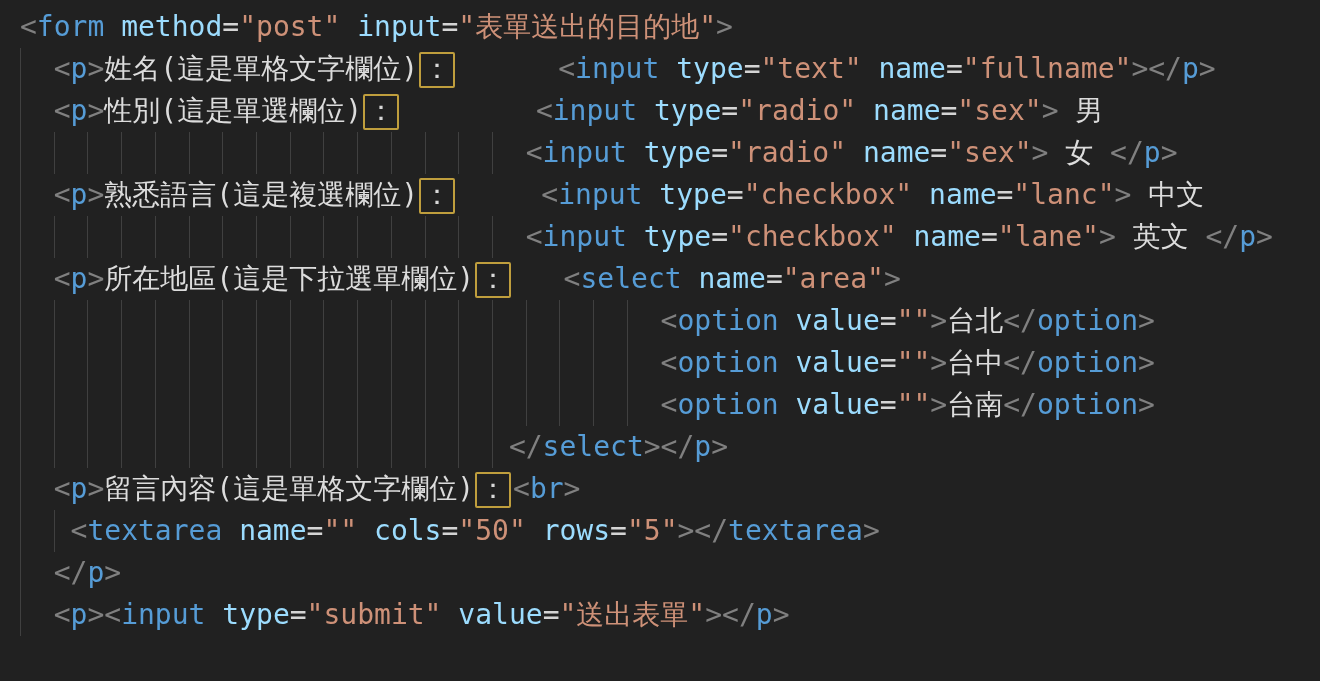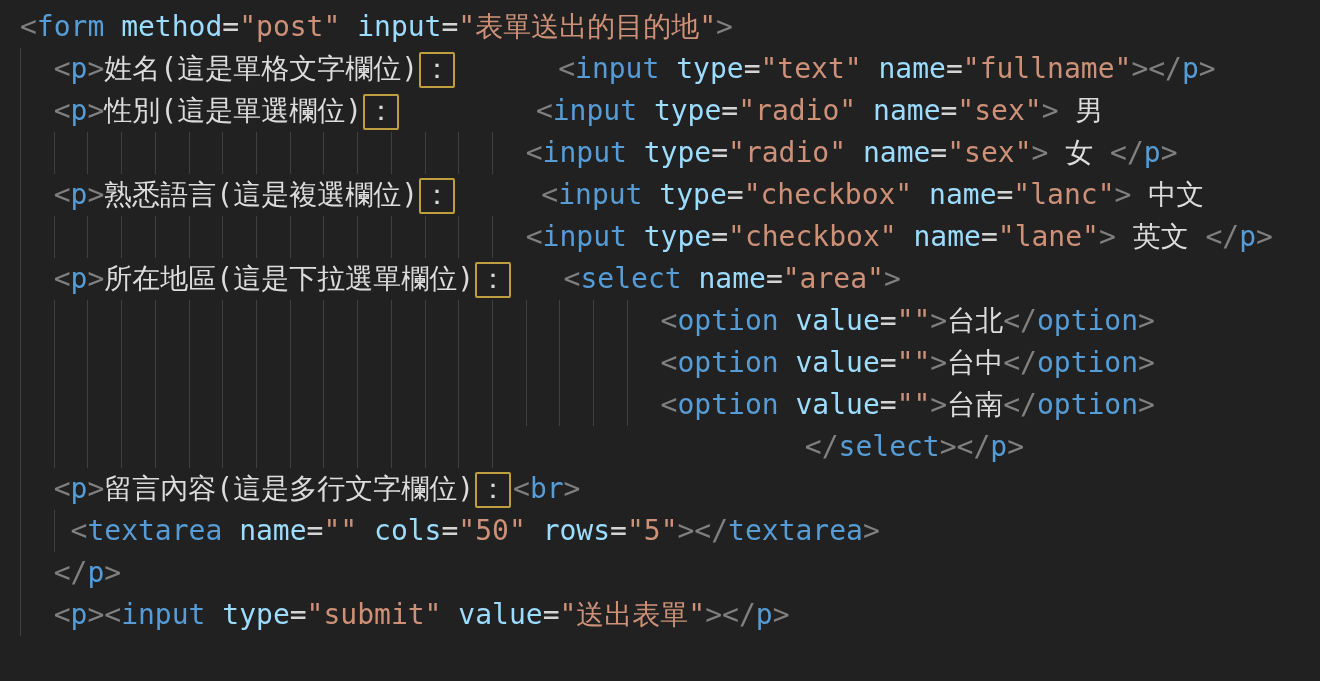--- a/index.html
+++ b/index.html
@@ -52,18 +52,18 @@
     <div class="line"><span class="tok-brk">&lt;</span><span class="tok-tag">form</span><span class="tok-sp"> </span><span class="tok-attr">method</span><span class="tok-eq">=</span><span class="tok-str">"post"</span><span class="tok-sp"> </span><span class="tok-attr">input</span><span class="tok-eq">=</span><span class="tok-str">"表單送出的目的地"</span><span class="tok-brk">&gt;</span></div>
     <div class="line guides" style="background-size: calc(1.5ch) 100%;"><span>  </span><span class="tok-brk">&lt;</span><span class="tok-tag">p</span><span class="tok-brk">&gt;</span><span class="tok-txt">姓名(這是單格文字欄位)</span><span class="tok-colon">：</span><span class="tok-sp">      </span><span class="tok-brk">&lt;</span><span class="tok-tag">input</span><span class="tok-sp"> </span><span class="tok-attr">type</span><span class="tok-eq">=</span><span class="tok-str">"text"</span><span class="tok-sp"> </span><span class="tok-attr">name</span><span class="tok-eq">=</span><span class="tok-str">"fullname"</span><span class="tok-brk">&gt;</span><span class="tok-brk">&lt;/</span><span class="tok-tag">p</span><span class="tok-brk">&gt;</span></div>
     <div class="line guides" style="background-size: calc(1.5ch) 100%;"><span>  </span><span class="tok-brk">&lt;</span><span class="tok-tag">p</span><span class="tok-brk">&gt;</span><span class="tok-txt">性別(這是單選欄位)</span><span class="tok-colon">：</span><span class="tok-sp">        </span><span class="tok-brk">&lt;</span><span class="tok-tag">input</span><span class="tok-sp"> </span><span class="tok-attr">type</span><span class="tok-eq">=</span><span class="tok-str">"radio"</span><span class="tok-sp"> </span><span class="tok-attr">name</span><span class="tok-eq">=</span><span class="tok-str">"sex"</span><span class="tok-brk">&gt;</span><span class="tok-txt"> 男</span></div>
     <div class="line guides" style="background-size: calc(29.5ch) 100%;"><span>                              </span><span class="tok-brk">&lt;</span><span class="tok-tag">input</span><span class="tok-sp"> </span><span class="tok-attr">type</span><span class="tok-eq">=</span><span class="tok-str">"radio"</span><span class="tok-sp"> </span><span class="tok-attr">name</span><span class="tok-eq">=</span><span class="tok-str">"sex"</span><span class="tok-brk">&gt;</span><span class="tok-txt"> 女 </span><span class="tok-brk">&lt;/</span><span class="tok-tag">p</span><span class="tok-brk">&gt;</span></div>
     <div class="line guides" style="background-size: calc(1.5ch) 100%;"><span>  </span><span class="tok-brk">&lt;</span><span class="tok-tag">p</span><span class="tok-brk">&gt;</span><span class="tok-txt">熟悉語言(這是複選欄位)</span><span class="tok-colon">：</span><span class="tok-sp">     </span><span class="tok-brk">&lt;</span><span class="tok-tag">input</span><span class="tok-sp"> </span><span class="tok-attr">type</span><span class="tok-eq">=</span><span class="tok-str">"checkbox"</span><span class="tok-sp"> </span><span class="tok-attr">name</span><span class="tok-eq">=</span><span class="tok-str">"lanc"</span><span class="tok-brk">&gt;</span><span class="tok-txt"> 中文</span></div>
     <div class="line guides" style="background-size: calc(29.5ch) 100%;"><span>                              </span><span class="tok-brk">&lt;</span><span class="tok-tag">input</span><span class="tok-sp"> </span><span class="tok-attr">type</span><span class="tok-eq">=</span><span class="tok-str">"checkbox"</span><span class="tok-sp"> </span><span class="tok-attr">name</span><span class="tok-eq">=</span><span class="tok-str">"lane"</span><span class="tok-brk">&gt;</span><span class="tok-txt"> 英文 </span><span class="tok-brk">&lt;/</span><span class="tok-tag">p</span><span class="tok-brk">&gt;</span></div>
     <div class="line guides" style="background-size: calc(1.5ch) 100%;"><span>  </span><span class="tok-brk">&lt;</span><span class="tok-tag">p</span><span class="tok-brk">&gt;</span><span class="tok-txt">所在地區(這是下拉選單欄位)</span><span class="tok-colon">：</span><span class="tok-sp">   </span><span class="tok-brk">&lt;</span><span class="tok-tag">select</span><span class="tok-sp"> </span><span class="tok-attr">name</span><span class="tok-eq">=</span><span class="tok-str">"area"</span><span class="tok-brk">&gt;</span></div>
     <div class="line guides" style="background-size: calc(37.5ch) 100%;"><span>                                      </span><span class="tok-brk">&lt;</span><span class="tok-tag">option</span><span class="tok-sp"> </span><span class="tok-attr">value</span><span class="tok-eq">=</span><span class="tok-str">""</span><span class="tok-brk">&gt;</span><span class="tok-txt">台北</span><span class="tok-brk">&lt;/</span><span class="tok-tag">option</span><span class="tok-brk">&gt;</span></div>
     <div class="line guides" style="background-size: calc(37.5ch) 100%;"><span>                                      </span><span class="tok-brk">&lt;</span><span class="tok-tag">option</span><span class="tok-sp"> </span><span class="tok-attr">value</span><span class="tok-eq">=</span><span class="tok-str">""</span><span class="tok-brk">&gt;</span><span class="tok-txt">台中</span><span class="tok-brk">&lt;/</span><span class="tok-tag">option</span><span class="tok-brk">&gt;</span></div>
     <div class="line guides" style="background-size: calc(37.5ch) 100%;"><span>                                      </span><span class="tok-brk">&lt;</span><span class="tok-tag">option</span><span class="tok-sp"> </span><span class="tok-attr">value</span><span class="tok-eq">=</span><span class="tok-str">""</span><span class="tok-brk">&gt;</span><span class="tok-txt">台南</span><span class="tok-brk">&lt;/</span><span class="tok-tag">option</span><span class="tok-brk">&gt;</span></div>
-    <div class="line guides" style="background-size: calc(28.5ch) 100%; text-align: center;"><span>                             </span><span class="tok-brk">&lt;/</span><span class="tok-tag">select</span><span class="tok-brk">&gt;</span><span class="tok-brk">&lt;/</span><span class="tok-tag">p</span><span class="tok-brk">&gt;</span></div>
-    <div class="line guides" style="background-size: calc(1.5ch) 100%;"><span>  </span><span class="tok-brk">&lt;</span><span class="tok-tag">p</span><span class="tok-brk">&gt;</span><span class="tok-txt">留言內容(這是多行文字欄位)</span><span class="tok-colon">：</span><span class="tok-brk">&lt;</span><span class="tok-tag">br</span><span class="tok-brk">&gt;</span></div>
+    <div class="line guides" style="background-size: calc(28.5ch) 100%;"><span>                             </span><span class="tok-brk">&lt;/</span><span class="tok-tag">select</span><span class="tok-brk">&gt;</span><span class="tok-brk">&lt;/</span><span class="tok-tag">p</span><span class="tok-brk">&gt;</span></div>
+    <div class="line guides" style="background-size: calc(1.5ch) 100%;"><span>  </span><span class="tok-brk">&lt;</span><span class="tok-tag">p</span><span class="tok-brk">&gt;</span><span class="tok-txt">留言內容(這是單格文字欄位)</span><span class="tok-colon">：</span><span class="tok-brk">&lt;</span><span class="tok-tag">br</span><span class="tok-brk">&gt;</span></div>
     <div class="line guides" style="background-size: calc(2.5ch) 100%;"><span>   </span><span class="tok-brk">&lt;</span><span class="tok-tag">textarea</span><span class="tok-sp"> </span><span class="tok-attr">name</span><span class="tok-eq">=</span><span class="tok-str">""</span><span class="tok-sp"> </span><span class="tok-attr">cols</span><span class="tok-eq">=</span><span class="tok-str">"50"</span><span class="tok-sp"> </span><span class="tok-attr">rows</span><span class="tok-eq">=</span><span class="tok-str">"5"</span><span class="tok-brk">&gt;</span><span class="tok-brk">&lt;/</span><span class="tok-tag">textarea</span><span class="tok-brk">&gt;</span></div>
     <div class="line guides" style="background-size: calc(1.5ch) 100%;"><span>  </span><span class="tok-brk">&lt;/</span><span class="tok-tag">p</span><span class="tok-brk">&gt;</span></div>
     <div class="line guides" style="background-size: calc(1.5ch) 100%;"><span>  </span><span class="tok-brk">&lt;</span><span class="tok-tag">p</span><span class="tok-brk">&gt;</span><span class="tok-brk">&lt;</span><span class="tok-tag">input</span><span class="tok-sp"> </span><span class="tok-attr">type</span><span class="tok-eq">=</span><span class="tok-str">"submit"</span><span class="tok-sp"> </span><span class="tok-attr">value</span><span class="tok-eq">=</span><span class="tok-str">"送出表單"</span><span class="tok-brk">&gt;</span><span class="tok-brk">&lt;/</span><span class="tok-tag">p</span><span class="tok-brk">&gt;</span></div>
   </div>
 
 </body></html>

